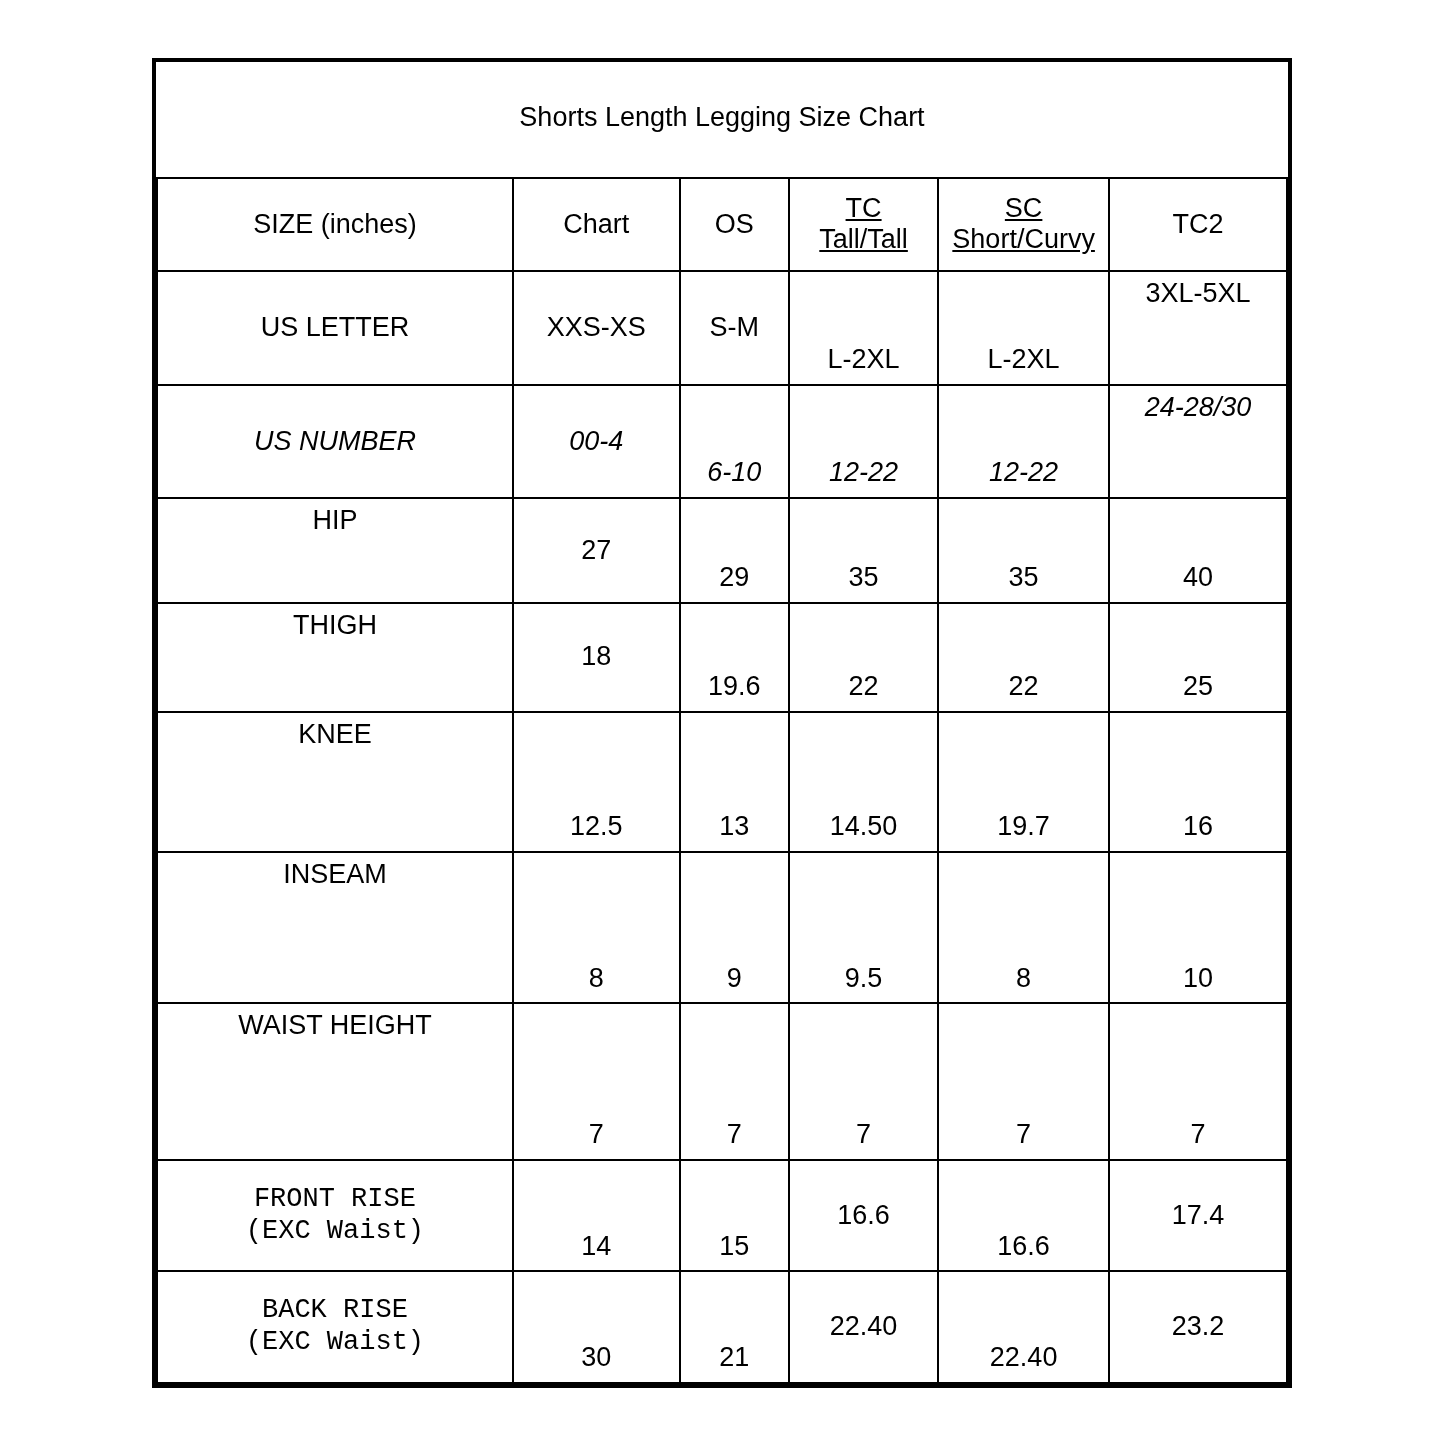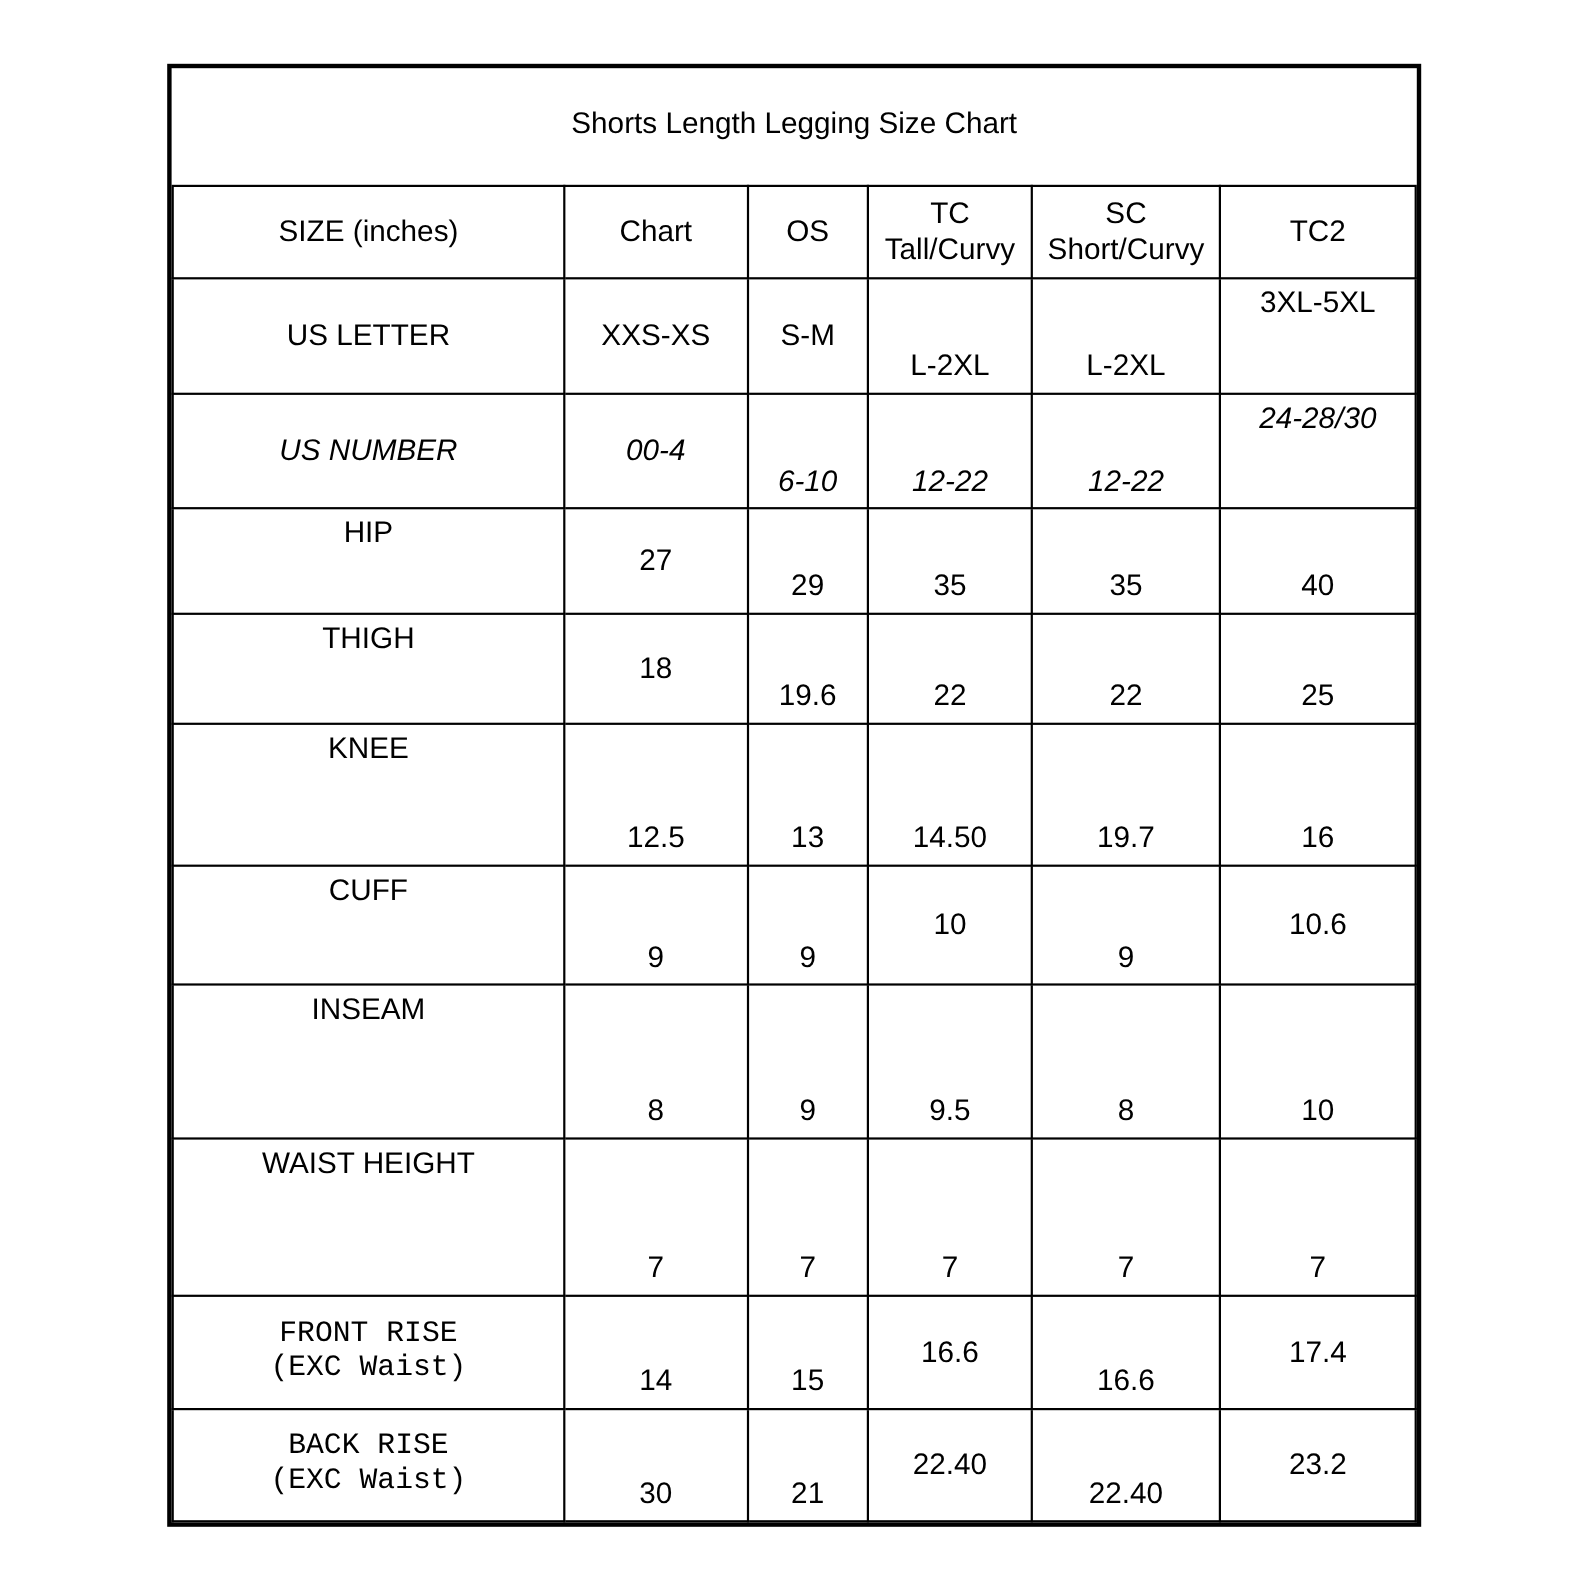--- a/index.html
+++ b/index.html
@@ -53,21 +53,21 @@
   }
   
   col.c-label { width: 348px; }
   col.c-tween { width: 163px; }
   col.c-os    { width: 107px; }
   col.c-tc    { width: 146px; }
   col.c-sc    { width: 167px; }
   col.c-tc2   { width: 174px; }
 
   .row-header td { font-size: 28px; height: 78px; }
-  .hdr-multi { font-size: 27px; line-height: 1.15; }
+  .hdr-multi { font-size: 27px; line-height: 1.15; text-decoration: underline; }
 
   .lbl { font-size: 30px; }
   .lbl-small { font-size: 29px; line-height: 1.2; font-family: Liberation Mono, monospace; }
 
   
   .va-bottom { vertical-align: bottom !important; padding-bottom: 8px !important; }
   .va-top { vertical-align: top !important; padding-top: 6px !important; }
 </style>
 </head>
 <body>
@@ -87,21 +87,21 @@
         <tr>
           <td class="title-cell" colspan="6">Shorts Length Legging Size Chart</td>
         </tr>
 
         <tr class="row-header">
           <td>SIZE (inches)</td>
           <td>Chart</td>
           <td>OS</td>
           <td class="hdr-multi">
             <div>TC</div>
-            <div>Tall/Curvy</div>
+            <div>Tall/Tall</div>
           </td>
           <td class="hdr-multi">
             <div>SC</div>
             <div>Short/Curvy</div>
           </td>
           <td>TC2</td>
         </tr>
 
         <tr style="height:96px;">
           <td class="lbl">US LETTER</td>
@@ -142,28 +142,20 @@
 
         <tr style="height:118px;">
           <td class="lbl va-top">KNEE</td>
           <td class="va-bottom">12.5</td>
           <td class="va-bottom">13</td>
           <td class="va-bottom">14.50</td>
           <td class="va-bottom">19.7</td>
           <td class="va-bottom">16</td>
         </tr>
 
-        <tr style="height:100px;">
-          <td class="lbl va-top">CUFF</td>
-          <td class="va-bottom">9</td>
-          <td class="va-bottom">9</td>
-          <td>10</td>
-          <td class="va-bottom">9</td>
-          <td>10.6</td>
-        </tr>
 
         <tr style="height:128px;">
           <td class="lbl va-top">INSEAM</td>
           <td class="va-bottom">8</td>
           <td class="va-bottom">9</td>
           <td class="va-bottom">9.5</td>
           <td class="va-bottom">8</td>
           <td class="va-bottom">10</td>
         </tr>
 

